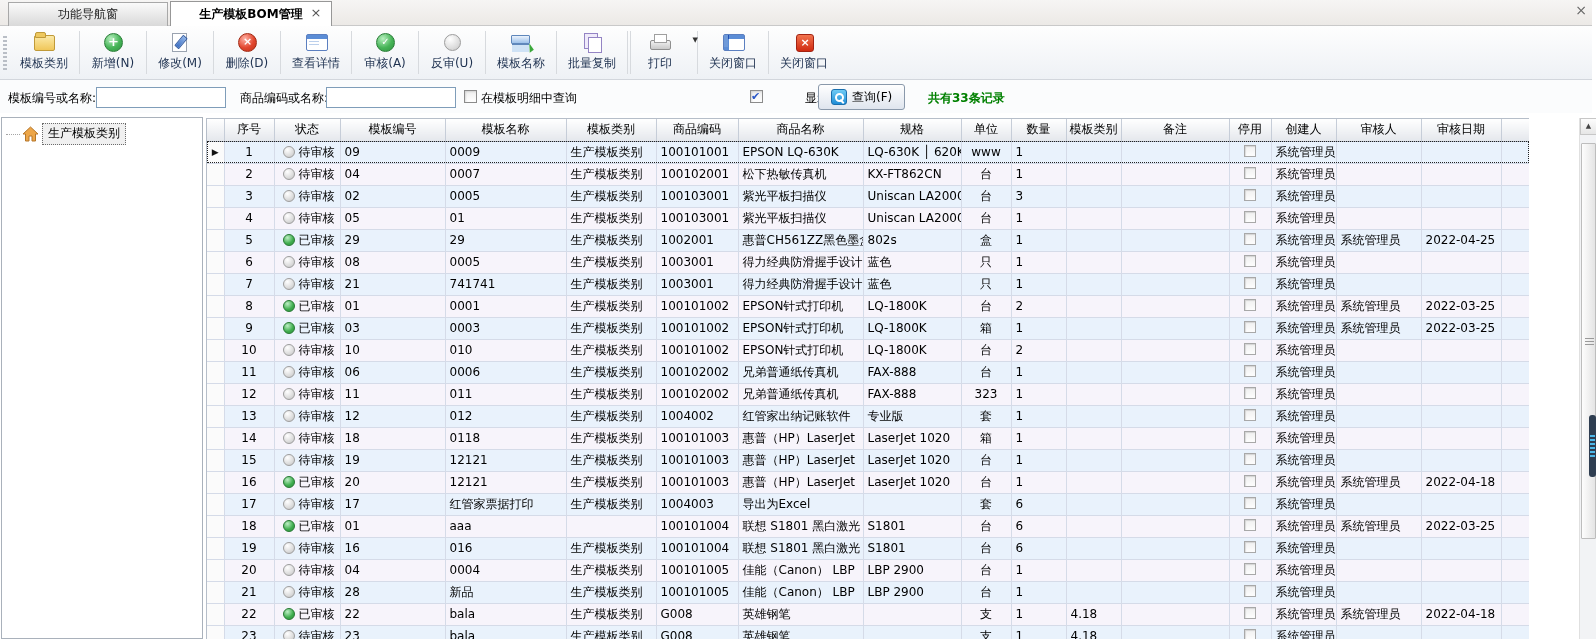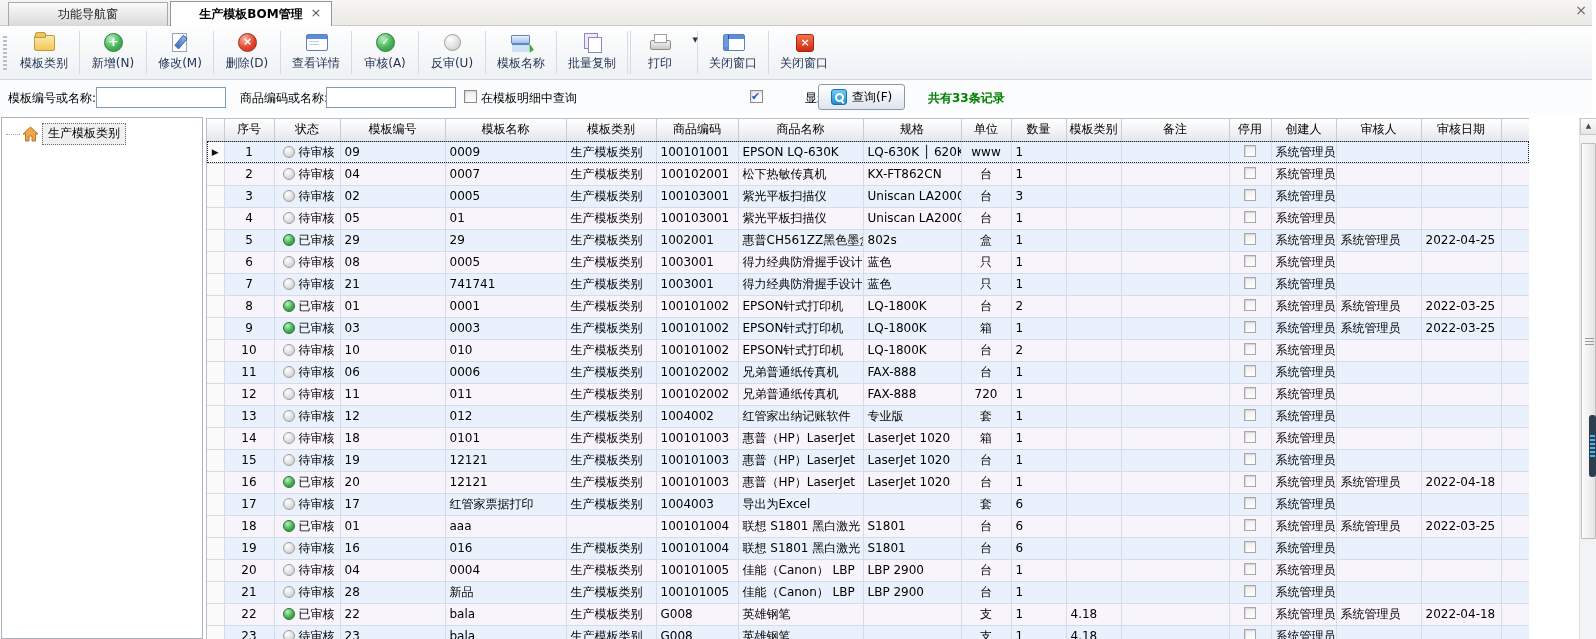--- a/index.html
+++ b/index.html
@@ -539,21 +539,21 @@
           <tr class="r-lav">
             <td class="ind"></td>
             <td class="c-center">12</td>
             <td style="padding: 0px;"><span class="sphere pending"></span><span>待审核</span></td>
             <td>11</td>
             <td>011</td>
             <td>生产模板类别</td>
             <td>100102002</td>
             <td>兄弟普通纸传真机</td>
             <td>FAX-888</td>
-            <td class="c-center">720</td>
+            <td class="c-center">323</td>
             <td>1</td>
             <td></td>
             <td></td>
             <td class="c-center"><span class="gridcb"></span></td>
             <td>系统管理员</td>
             <td></td>
             <td></td>
             <td></td>
           </tr>
           <tr class="r-blue">
@@ -574,21 +574,21 @@
             <td>系统管理员</td>
             <td></td>
             <td></td>
             <td></td>
           </tr>
           <tr class="r-lav">
             <td class="ind"></td>
             <td class="c-center">14</td>
             <td style="padding: 0px;"><span class="sphere pending"></span><span>待审核</span></td>
             <td>18</td>
-            <td>0101</td>
+            <td>0118</td>
             <td>生产模板类别</td>
             <td>100101003</td>
             <td>惠普（HP）LaserJet</td>
             <td>LaserJet 1020</td>
             <td class="c-center">箱</td>
             <td>1</td>
             <td></td>
             <td></td>
             <td class="c-center"><span class="gridcb"></span></td>
             <td>系统管理员</td>

